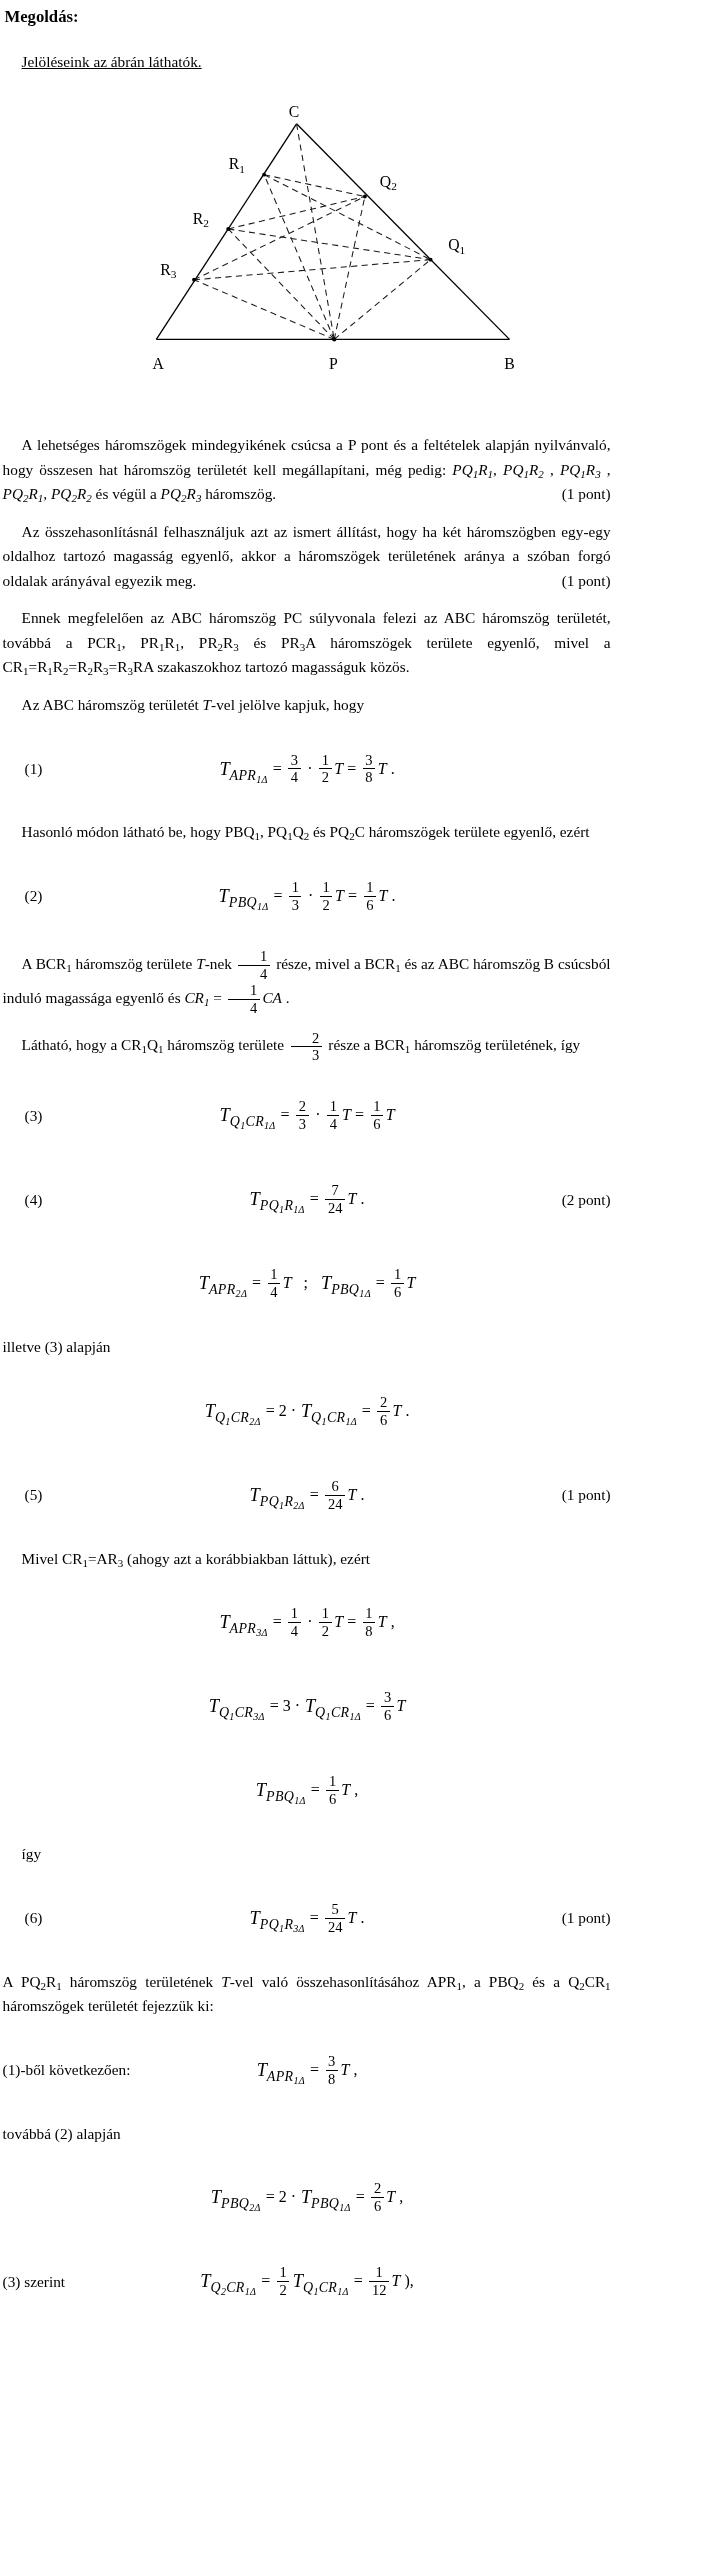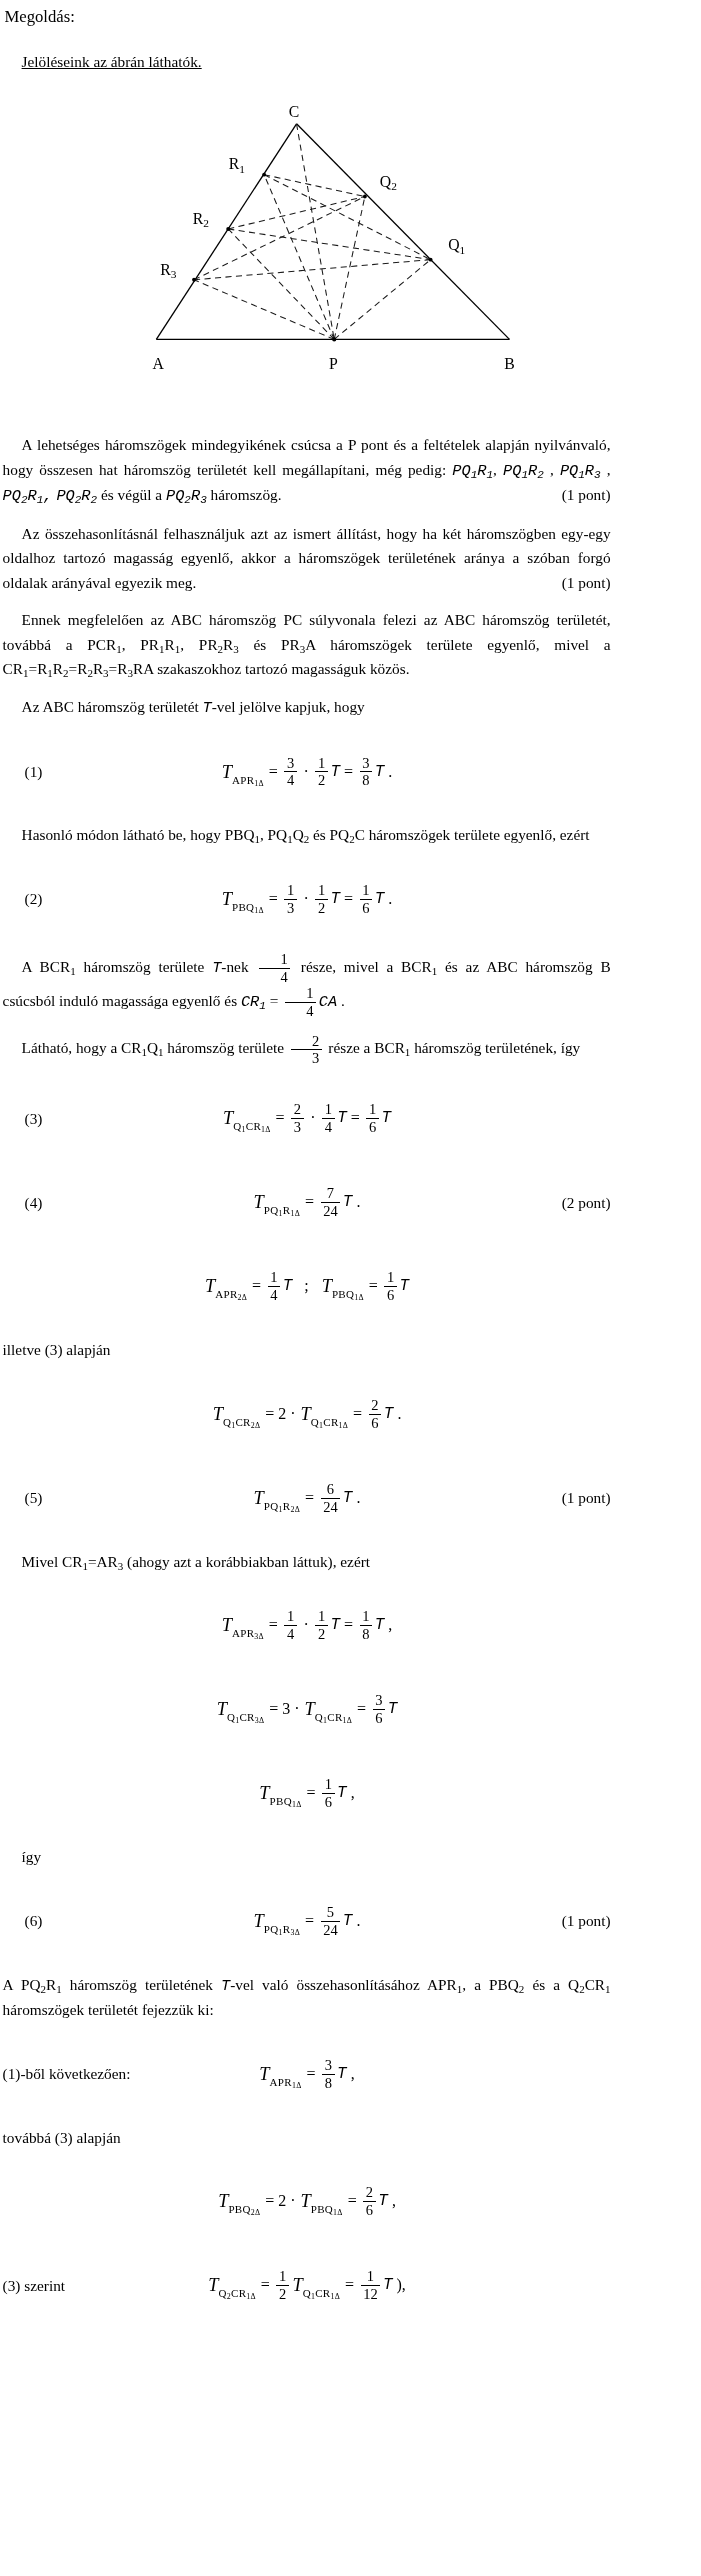--- a/index.html
+++ b/index.html
@@ -1,34 +1,34 @@
 <!DOCTYPE html>
 <html lang="hu" style="font-size:14px"><head>
 <meta charset="utf-8">
 <style>
   html,body{margin:0;padding:0;background:#fff;color:#000;}
   body{font-family:"Liberation Serif",serif;}
   .page{width:608px;margin:0 0 0 2.6px;padding-top:5.3px;font-size:15.3px;line-height:24.5px;text-align:justify;}
-  .title{font-size:16.7px;font-weight:normal;margin:1.8px 0 23px 1.8px;text-align:left;line-height:1.2;}
+  .title{font-size:16.7px;font-weight:bold;margin:1.8px 0 23px 1.8px;text-align:left;line-height:1.2;}
   .intro{text-indent:19px;margin:0 0 12.3px 0;text-decoration:underline;}
   figure.fig{margin:5.3px 0 12.3px 0;width:701px;}
   .para{margin:13px 0;}
   .para.ind{text-indent:19px;}
   .fright{float:right;}
   .eqrow{position:relative;display:flex;align-items:center;justify-content:center;margin:7px 0;min-height:77px;}
   .eqnum{position:absolute;left:22px;top:50%;transform:translateY(-50%);}
   .eqlabel{position:absolute;left:0;top:50%;transform:translateY(-50%);}
   .eqpont{position:absolute;right:0;top:50%;transform:translateY(-50%);}
   .eqbody{display:inline-flex;align-items:center;font-size:16px;}
   .eqbody span.rm, .eqbody span.it{white-space:pre;}
-  .it{font-style:italic;font-family:Liberation Mono, monospace;}
+  .it{font-style:italic;}
   .rm{font-style:normal;}
   .Tw{display:inline-flex;align-items:flex-end;margin:0 0.9px;}
   .Tmain{font-style:italic;font-size:18.4px;line-height:1;}
-  .Tsub{font-size:11px;line-height:1;position:relative;top:4.4px;letter-spacing:0.3px;}
+  .Tsub{font-style:italic;font-size:14px;line-height:1;position:relative;top:4.4px;letter-spacing:0.3px;}
   sub{font-size:0.72em;vertical-align:-0.3em;line-height:0;}
   .frac{display:inline-flex;flex-direction:column;text-align:center;vertical-align:middle;margin:0 2.6px;font-size:14.5px;line-height:16.7px;font-style:normal;}
   .frac .num{padding:0 2.6px;}
   .frac .den{border-top:0.9px solid #000;padding:0 2.6px;}
   .flabel{font-family:"Liberation Serif",serif;font-size:18px;fill:#000;}
   .fsub{font-size:13px;}
   svg line.edge{stroke:#000;stroke-width:1.5;}
   svg line.dash{stroke:#1a1a1a;stroke-width:1.2;stroke-dasharray:7 5;}
 </style>
 </head>
@@ -345,21 +345,21 @@
           </span>
           <span class="rm"> = </span>
           <span class="frac">
             <span class="num">3</span>
             <span class="den">8</span>
           </span>
           <span class="it">T</span>
           <span class="rm"> ,</span>
         </span>
       </div>
-      <p class="para"><span class="rm">továbbá (3) alapján</span></p>
+      <p class="para"><span class="rm">továbbá (2) alapján</span></p>
       <div class="eqrow">
         <span class="eqbody">
           <span class="Tw">
             <span class="Tmain">T</span>
             <span class="Tsub">PBQ<sub>2</sub><sub>Δ</sub></span>
           </span>
           <span class="rm"> = 2 · </span>
           <span class="Tw">
             <span class="Tmain">T</span>
             <span class="Tsub">PBQ<sub>1</sub><sub>Δ</sub></span>

